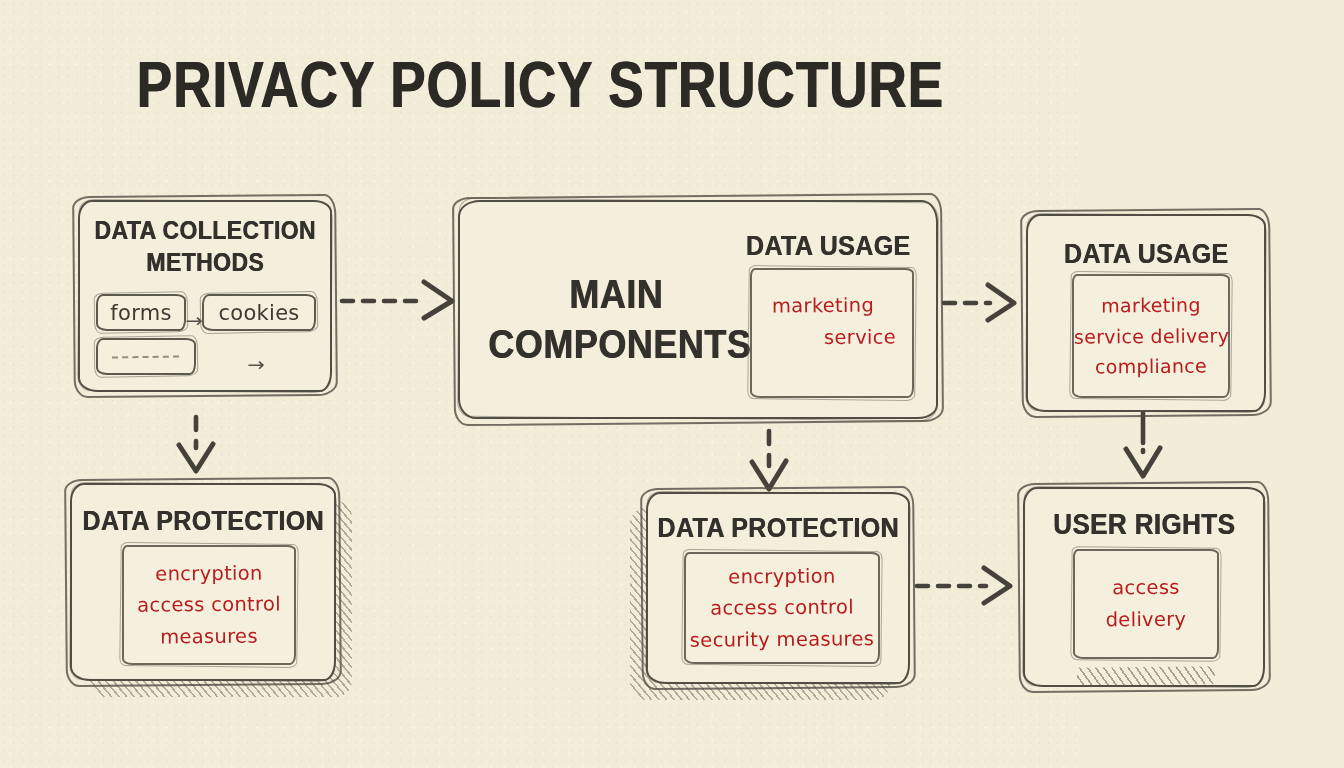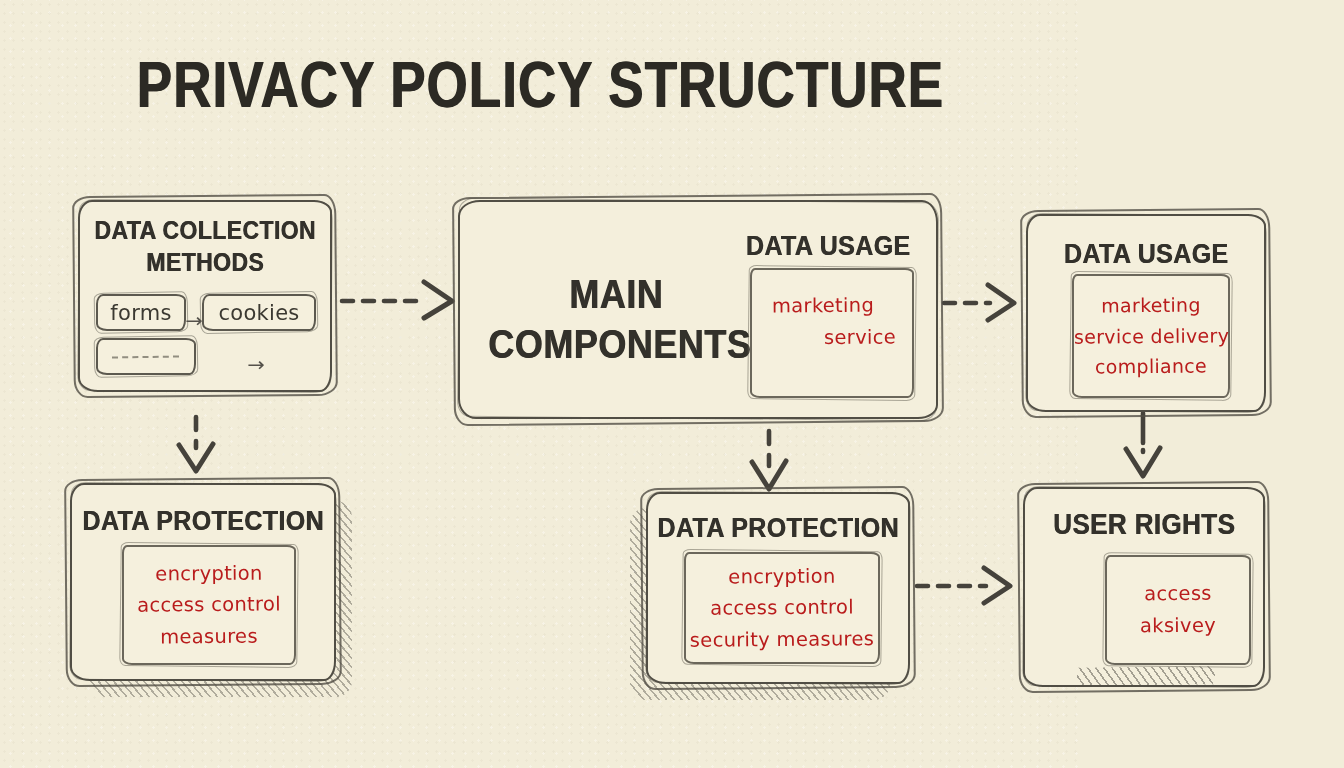--- a/index.html
+++ b/index.html
@@ -140,21 +140,21 @@
   .box-usage .panel{left:44px;top:58px;width:154px;height:120px;}
   .box-usage .items{font-size:19px;}
   .box-dpl{left:70px;top:483px;width:262px;height:194px;}
   .box-dpl .box-heading{top:20px;font-size:25px;}
   .box-dpl .panel{left:50px;top:60px;width:170px;height:116px;}
   .box-dpc{left:646px;top:492px;width:260px;height:188px;}
   .box-dpc .box-heading{top:18px;font-size:25px;}
   .box-dpc .panel{left:36px;top:58px;width:192px;height:108px;}
   .box-ur{left:1023px;top:487px;width:238px;height:196px;}
   .box-ur .box-heading{top:20px;font-size:26px;}
-  .box-ur .panel{left:48px;top:66px;width:142px;height:106px;margin-left:32px;}
+  .box-ur .panel{left:48px;top:60px;width:142px;height:106px;}
   
   .arrows{position:absolute;inset:0;width:1344px;height:768px;pointer-events:none;}
   .arrows path, .arrows polyline{
     fill:none;stroke:#45423b;stroke-linecap:round;stroke-linejoin:round;
   }
   .a-line{stroke-width:4.6px;}
   .a-dash{stroke-dasharray:11 10;}
   .a-dash-v{stroke-dasharray:13 11;}
   .a-long{stroke-dasharray:30 7;}
   .a-head{stroke-width:5px;}
@@ -258,19 +258,19 @@
         <div class="line">security measures</div>
       </div>
     </div>
   </section>
 
   <section class="sketch box-ur">
     <div class="box-heading">USER RIGHTS</div>
     <div class="panel">
       <div class="items">
         <div class="line">access</div>
-        <div class="line">aksivey</div>
+        <div class="line">delivery</div>
       </div>
     </div>
     <div class="hatch-strip" style="left:52px;top:178px;width:138px;height:18px;"></div>
   </section>
 
 </div>
 
 </body></html>

